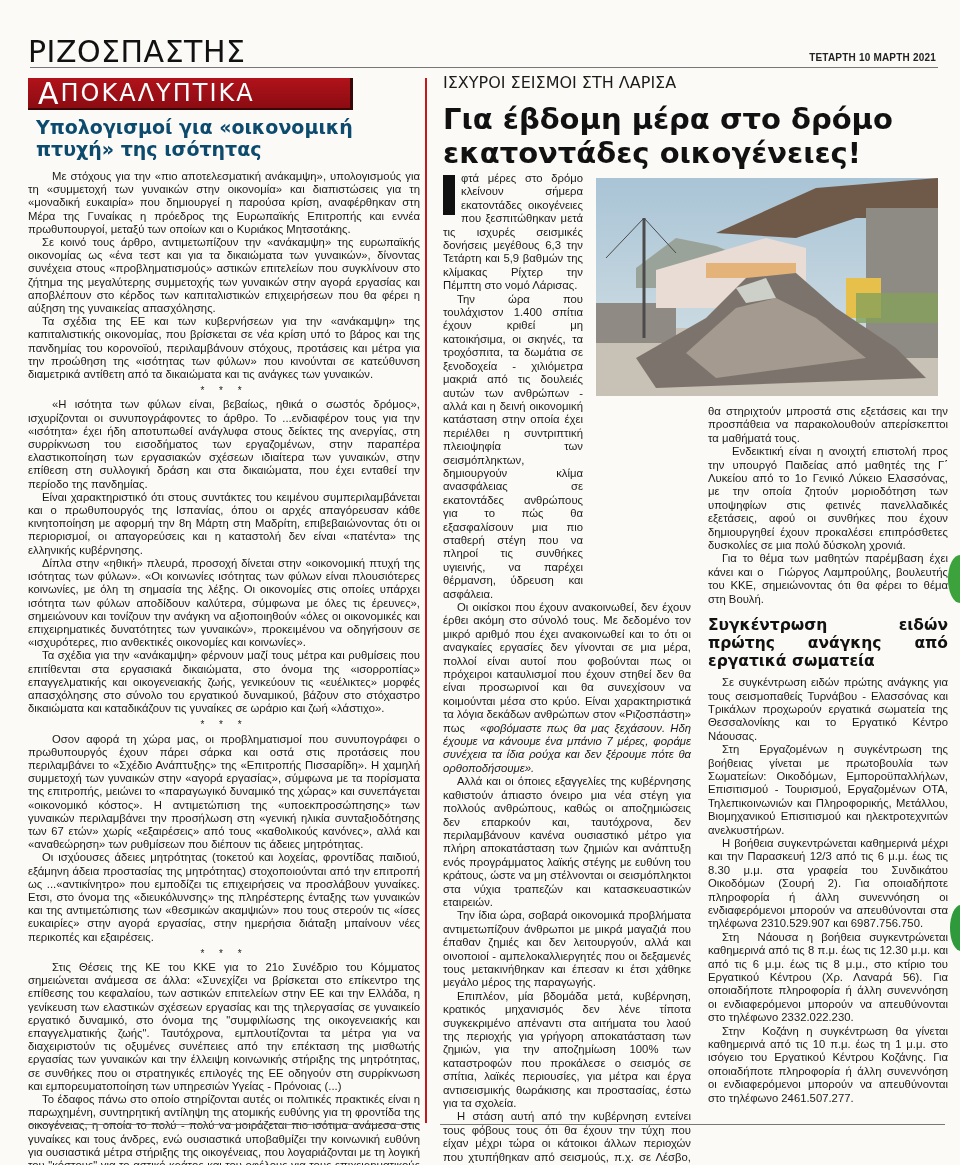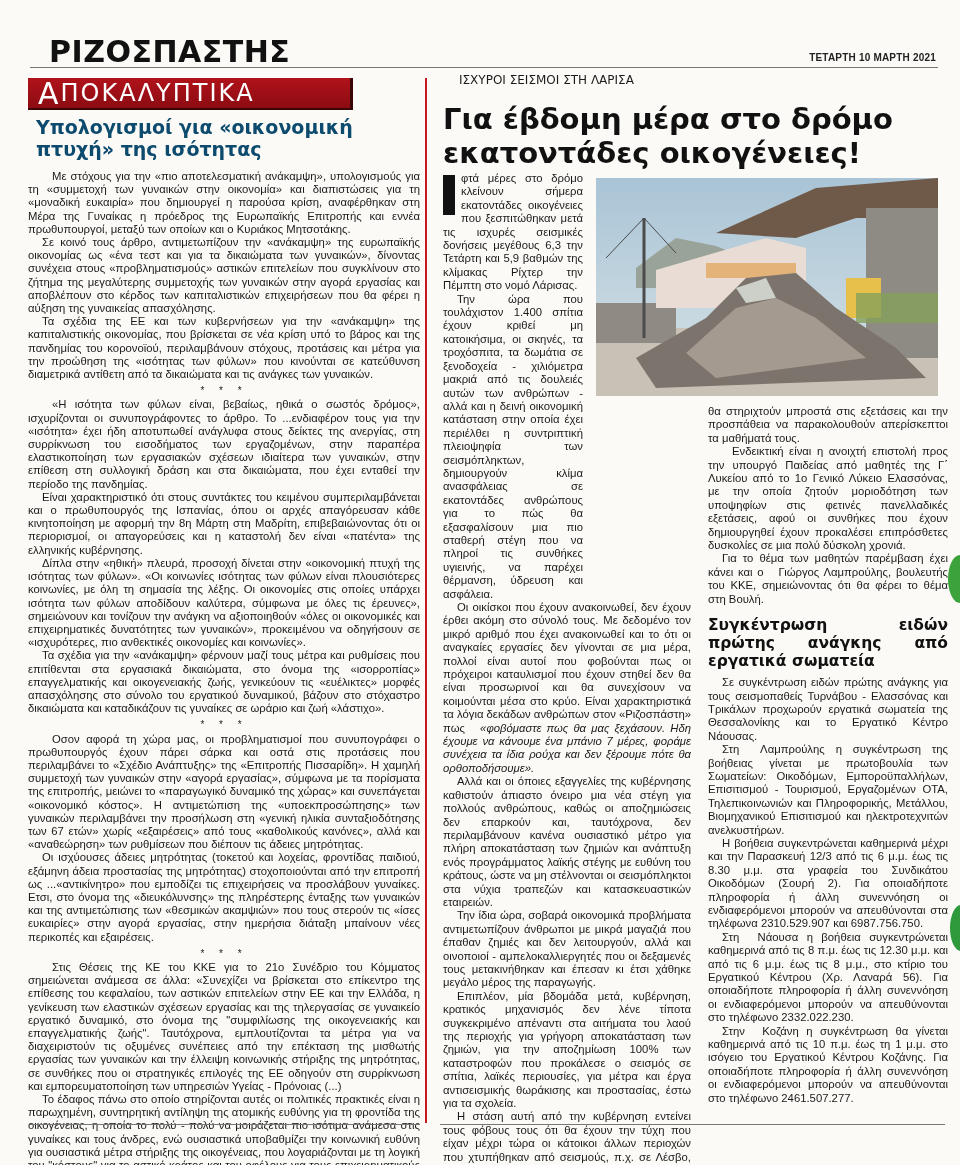--- a/index.html
+++ b/index.html
@@ -1,36 +1,36 @@
 <!DOCTYPE html>
 <html><head>
 <meta charset="utf-8">
 <style>
   html,body{margin:0;padding:0;}
   body{width:960px;height:1165px;background:#fbfaf7;position:relative;overflow:hidden;font-family:"Liberation Sans",sans-serif;color:#1a1a1a;}
-  .masthead{position:absolute;left:49px;top:34px;font-family:"DejaVu Sans",sans-serif;font-weight:bold;font-size:30px;letter-spacing:0.5px;color:#111;}
+  .masthead{position:absolute;left:28px;top:34px;font-family:"DejaVu Sans",sans-serif;font-weight:normal;font-size:30px;letter-spacing:0.5px;color:#111;}
   .date{position:absolute;right:24px;top:52px;font-size:10px;font-weight:bold;color:#222;letter-spacing:0.2px;}
   .top-rule{position:absolute;left:30px;right:22px;top:67px;height:1px;background:#777;}
   .vsep{position:absolute;left:425px;top:78px;width:2px;height:1045px;background:#c8161d;}
   .bottom-rule-left{position:absolute;left:30px;width:390px;top:1124px;height:1px;background:#777;}
   .bottom-rule-right{position:absolute;left:440px;width:505px;top:1124px;height:1px;background:#777;}
 
   
   .left{position:absolute;left:28px;top:78px;width:392px;}
   .banner{background:linear-gradient(#b1121a,#8c0c12);height:32px;width:325px;border-bottom:2px solid #3a0608;border-right:3px solid #3a0608;box-sizing:border-box;padding-left:10px;display:flex;align-items:center;}
   .banner span{color:#fff;font-family:"DejaVu Sans",sans-serif;font-size:24px;letter-spacing:2px;}
   .banner .cap{font-size:30px;}
   .left h1{font-family:"DejaVu Sans",sans-serif;font-weight:bold;font-size:19px;line-height:22px;margin:6px 0 10px 8px;color:#0c4a6e;}
   .body{font-family:"Liberation Sans",sans-serif;font-size:11.3px;line-height:13.2px;text-align:justify;}
   .body p{margin:0;text-indent:14px;}
   .stars{text-align:center;font-size:10px;margin:3px 0 1px;letter-spacing:6px;}
   b{font-weight:normal;margin-left:10px;}
 
   
-  .kicker{position:absolute;left:443px;top:73px;font-family:"DejaVu Sans",sans-serif;font-size:12px;font-weight:normal;letter-spacing:0px;color:#1b1b1b;margin-left:16px;}
+  .kicker{position:absolute;left:443px;top:73px;font-family:"DejaVu Sans",sans-serif;font-size:16px;font-weight:normal;letter-spacing:0px;color:#1b1b1b;}
   .headline{position:absolute;left:443px;top:102px;width:510px;font-family:"DejaVu Sans",sans-serif;font-weight:bold;font-size:29px;line-height:34px;color:#111;margin:0;}
   .col2{position:absolute;left:443px;top:172px;width:248px;}
   .col3{position:absolute;left:708px;top:405px;width:240px;}
   .photo{position:absolute;left:596px;top:178px;width:342px;height:218px;overflow:hidden;}
   .drop{float:left;width:12px;height:40px;background:#111;margin:3px 6px 0 0;}
   .col2 .lead p:first-child{text-indent:0;}
   .subhead{font-family:"DejaVu Sans",sans-serif;font-weight:bold;font-size:15.5px;line-height:18px;margin:10px 0 6px 0;color:#111;}
   .rbody{font-family:"Liberation Sans",sans-serif;font-size:11.3px;line-height:13.4px;text-align:justify;}
   .rbody p{margin:0;text-indent:14px;}
   .noindent{text-indent:0 !important;}
@@ -119,21 +119,21 @@
   </div>
 </div>
 
 <div class="col3">
   <div class="rbody">
     <p class="noindent">θα στηριχτούν μπροστά στις εξετάσεις και την προσπάθεια να παρακολουθούν απερίσκεπτοι τα μαθήματά τους.</p>
     <p><b>Ενδεικτική είναι η ανοιχτή επιστολή προς την υπουργό Παιδείας από μαθητές της Γ΄ Λυκείου από το 1ο Γενικό Λύκειο Ελασσόνας</b><span>, με την οποία ζητούν μοριοδότηση των υποψηφίων στις φετινές πανελλαδικές εξετάσεις, αφού οι συνθήκες που έχουν δημιουργηθεί έχουν προκαλέσει επιπρόσθετες δυσκολίες σε μια πολύ δύσκολη χρονιά.</span></p>
     <p><span>Για το θέμα των μαθητών παρέμβαση έχει κάνει και ο </span><b>Γιώργος Λαμπρούλης, βουλευτής του ΚΚΕ,</b><span> σημειώνοντας ότι θα φέρει το θέμα στη Βουλή.</span></p>
     <div class="subhead">Συγκέντρωση ειδών πρώτης ανάγκης από εργατικά σωματεία</div>
     <p>Σε συγκέντρωση ειδών πρώτης ανάγκης για τους σεισμοπαθείς Τυρνάβου - Ελασσόνας και Τρικάλων προχωρούν εργατικά σωματεία της Θεσσαλονίκης και το Εργατικό Κέντρο Νάουσας.</p>
-    <p><span>Στη </span><b>Λαμπρούλης</b><span> η συγκέντρωση της βοήθειας γίνεται με πρωτοβουλία των Σωματείων: Οικοδόμων, Εμποροϋπαλλήλων, Επισιτισμού - Τουρισμού, Εργαζομένων ΟΤΑ, Τηλεπικοινωνιών και Πληροφορικής, Μετάλλου, Βιομηχανικού Επισιτισμού και ηλεκτροτεχνιτών ανελκυστήρων.</span></p>
+    <p><span>Στη </span><b>Εργαζομένων</b><span> η συγκέντρωση της βοήθειας γίνεται με πρωτοβουλία των Σωματείων: Οικοδόμων, Εμποροϋπαλλήλων, Επισιτισμού - Τουρισμού, Εργαζομένων ΟΤΑ, Τηλεπικοινωνιών και Πληροφορικής, Μετάλλου, Βιομηχανικού Επισιτισμού και ηλεκτροτεχνιτών ανελκυστήρων.</span></p>
     <p>Η βοήθεια συγκεντρώνεται καθημερινά μέχρι και την Παρασκευή 12/3 από τις 6 μ.μ. έως τις 8.30 μ.μ. στα γραφεία του Συνδικάτου Οικοδόμων (Σουρή 2). Για οποιαδήποτε πληροφορία ή άλλη συνεννόηση οι ενδιαφερόμενοι μπορούν να απευθύνονται στα τηλέφωνα 2310.529.907 και 6987.756.750.</p>
     <p><span>Στη </span><b>Νάουσα</b><span> η βοήθεια συγκεντρώνεται καθημερινά από τις 8 π.μ. έως τις 12.30 μ.μ. και από τις 6 μ.μ. έως τις 8 μ.μ., στο κτίριο του Εργατικού Κέντρου (Χρ. Λαναρά 56). Για οποιαδήποτε πληροφορία ή άλλη συνεννόηση οι ενδιαφερόμενοι μπορούν να απευθύνονται στο τηλέφωνο 2332.022.230.</span></p>
     <p><span>Στην </span><b>Κοζάνη</b><span> η συγκέντρωση θα γίνεται καθημερινά από τις 10 π.μ. έως τη 1 μ.μ. στο ισόγειο του Εργατικού Κέντρου Κοζάνης. Για οποιαδήποτε πληροφορία ή άλλη συνεννόηση οι ενδιαφερόμενοι μπορούν να απευθύνονται στο τηλέφωνο 2461.507.277.</span></p>
   </div>
 </div>
 <div class="bottom-rule-right"></div>
 
 <div class="green1"></div>
 <div class="green2"></div>
 

